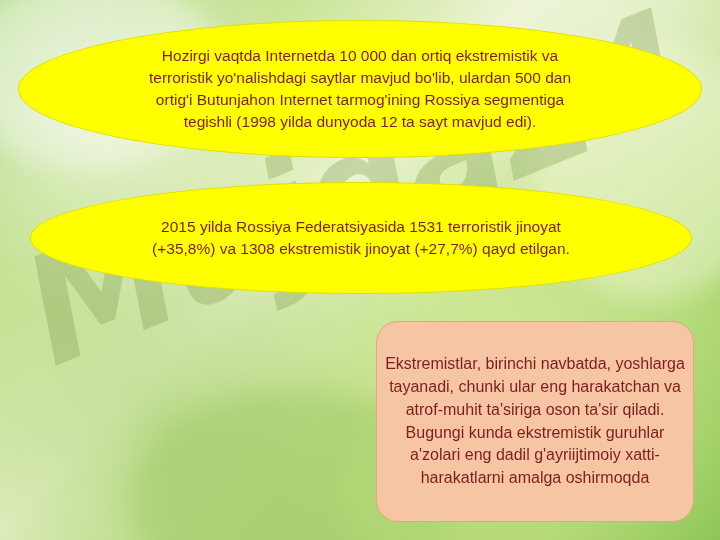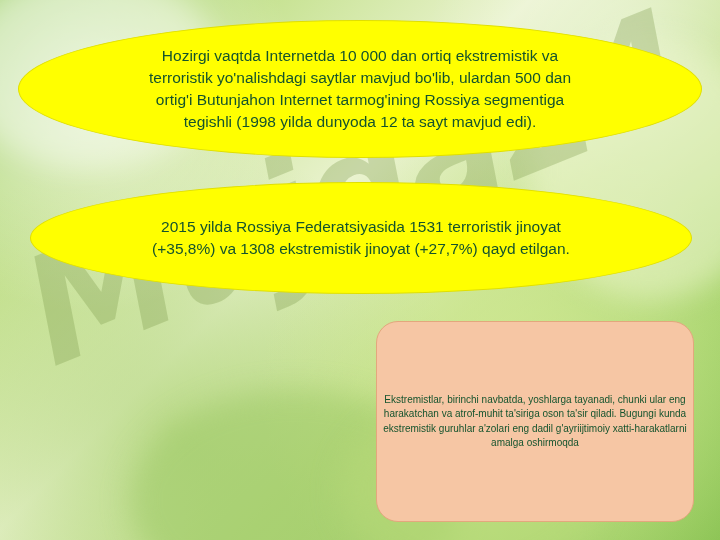--- a/index.html
+++ b/index.html
@@ -72,21 +72,21 @@
     justify-content: center;
     text-align: center;
   }
   .ellipse {
     background: #ffff00;
     border-radius: 50%;
     border: 1px solid #e0df00;
   }
   .ellipse .txt, .rounded .txt {
     padding: 0 26px;
-    color: #14532d;
+    color: #7f1d1d;
     line-height: 1.42;
   }
   .shape-1 {
     left: 18px;
     top: 20px;
     width: 684px;
     height: 138px;
   }
   .shape-1 .txt {
     font-size: 15.5px;
@@ -117,21 +117,21 @@
     border: 1px solid #e3a77d;
     border-radius: 22px;
   }
   .shape-4 {
     left: 376px;
     top: 321px;
     width: 318px;
     height: 201px;
   }
   .shape-4 .txt {
-    font-size: 10px;
+    font-size: 16px;
     padding: 0 5px;
   }
 </style>
 </head>
 <body>
 
 <div class="slide">
 
   <div class="bg-blotch blotch-1"></div>
   <div class="bg-blotch blotch-2"></div>

